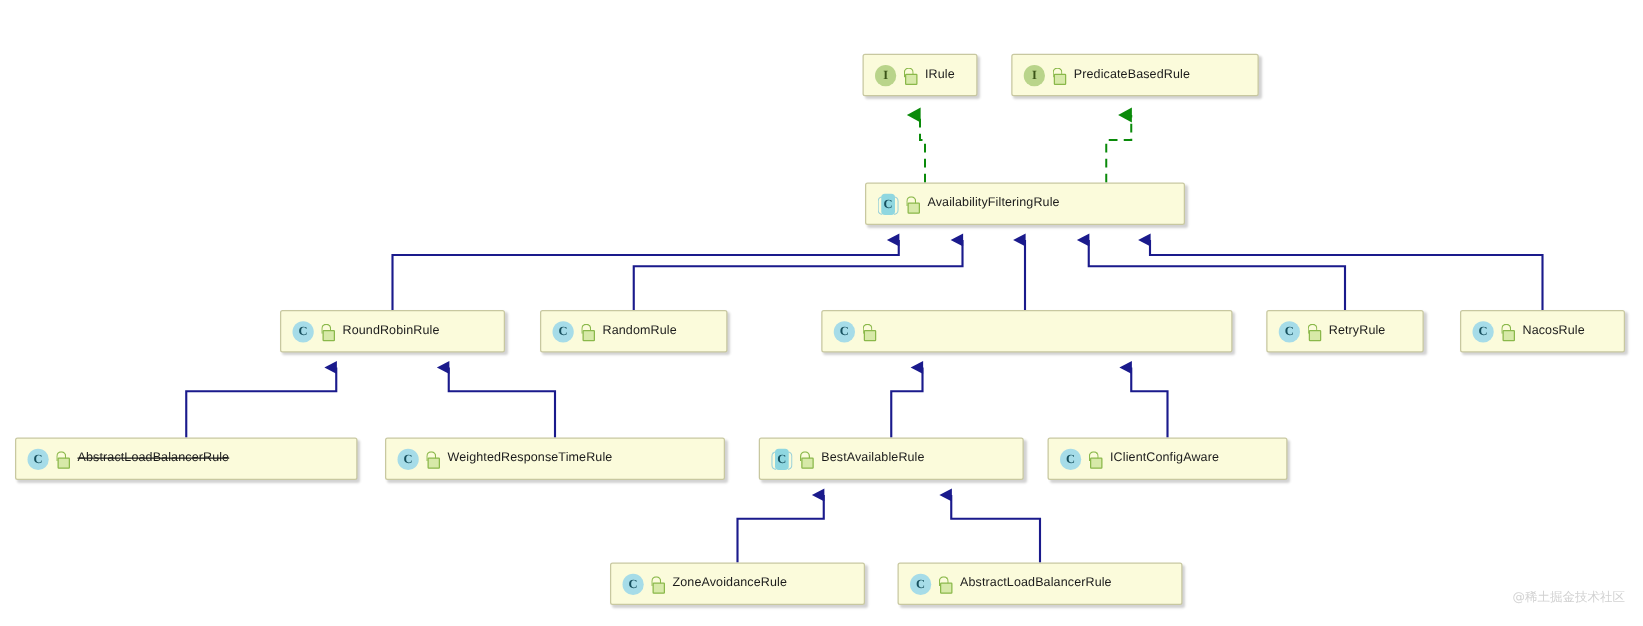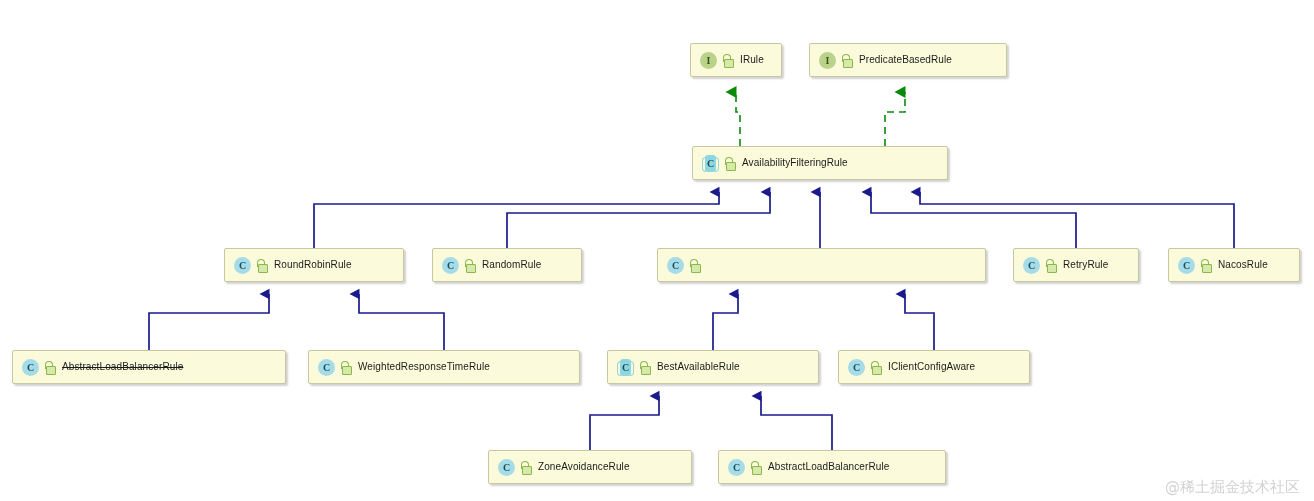--- a/index.html
+++ b/index.html
@@ -126,22 +126,22 @@
     top: 5px;
     width: 8px;
     height: 7px;
     background: #d7e9a8;
     border: 1.3px solid #8ab84a;
     border-radius: 1px;
   }
   #watermark {
     position: absolute;
     right: 14px;
-    bottom: 4px;
-    font-size: 15px;
+    bottom: 16px;
+    font-size: 10px;
     color: #d2d2d2;
     font-family: "DejaVu Sans", sans-serif;
     user-select: none;
   }
 </style>
 </head>
 <body>
 
 <div id="diagram-root">
 

